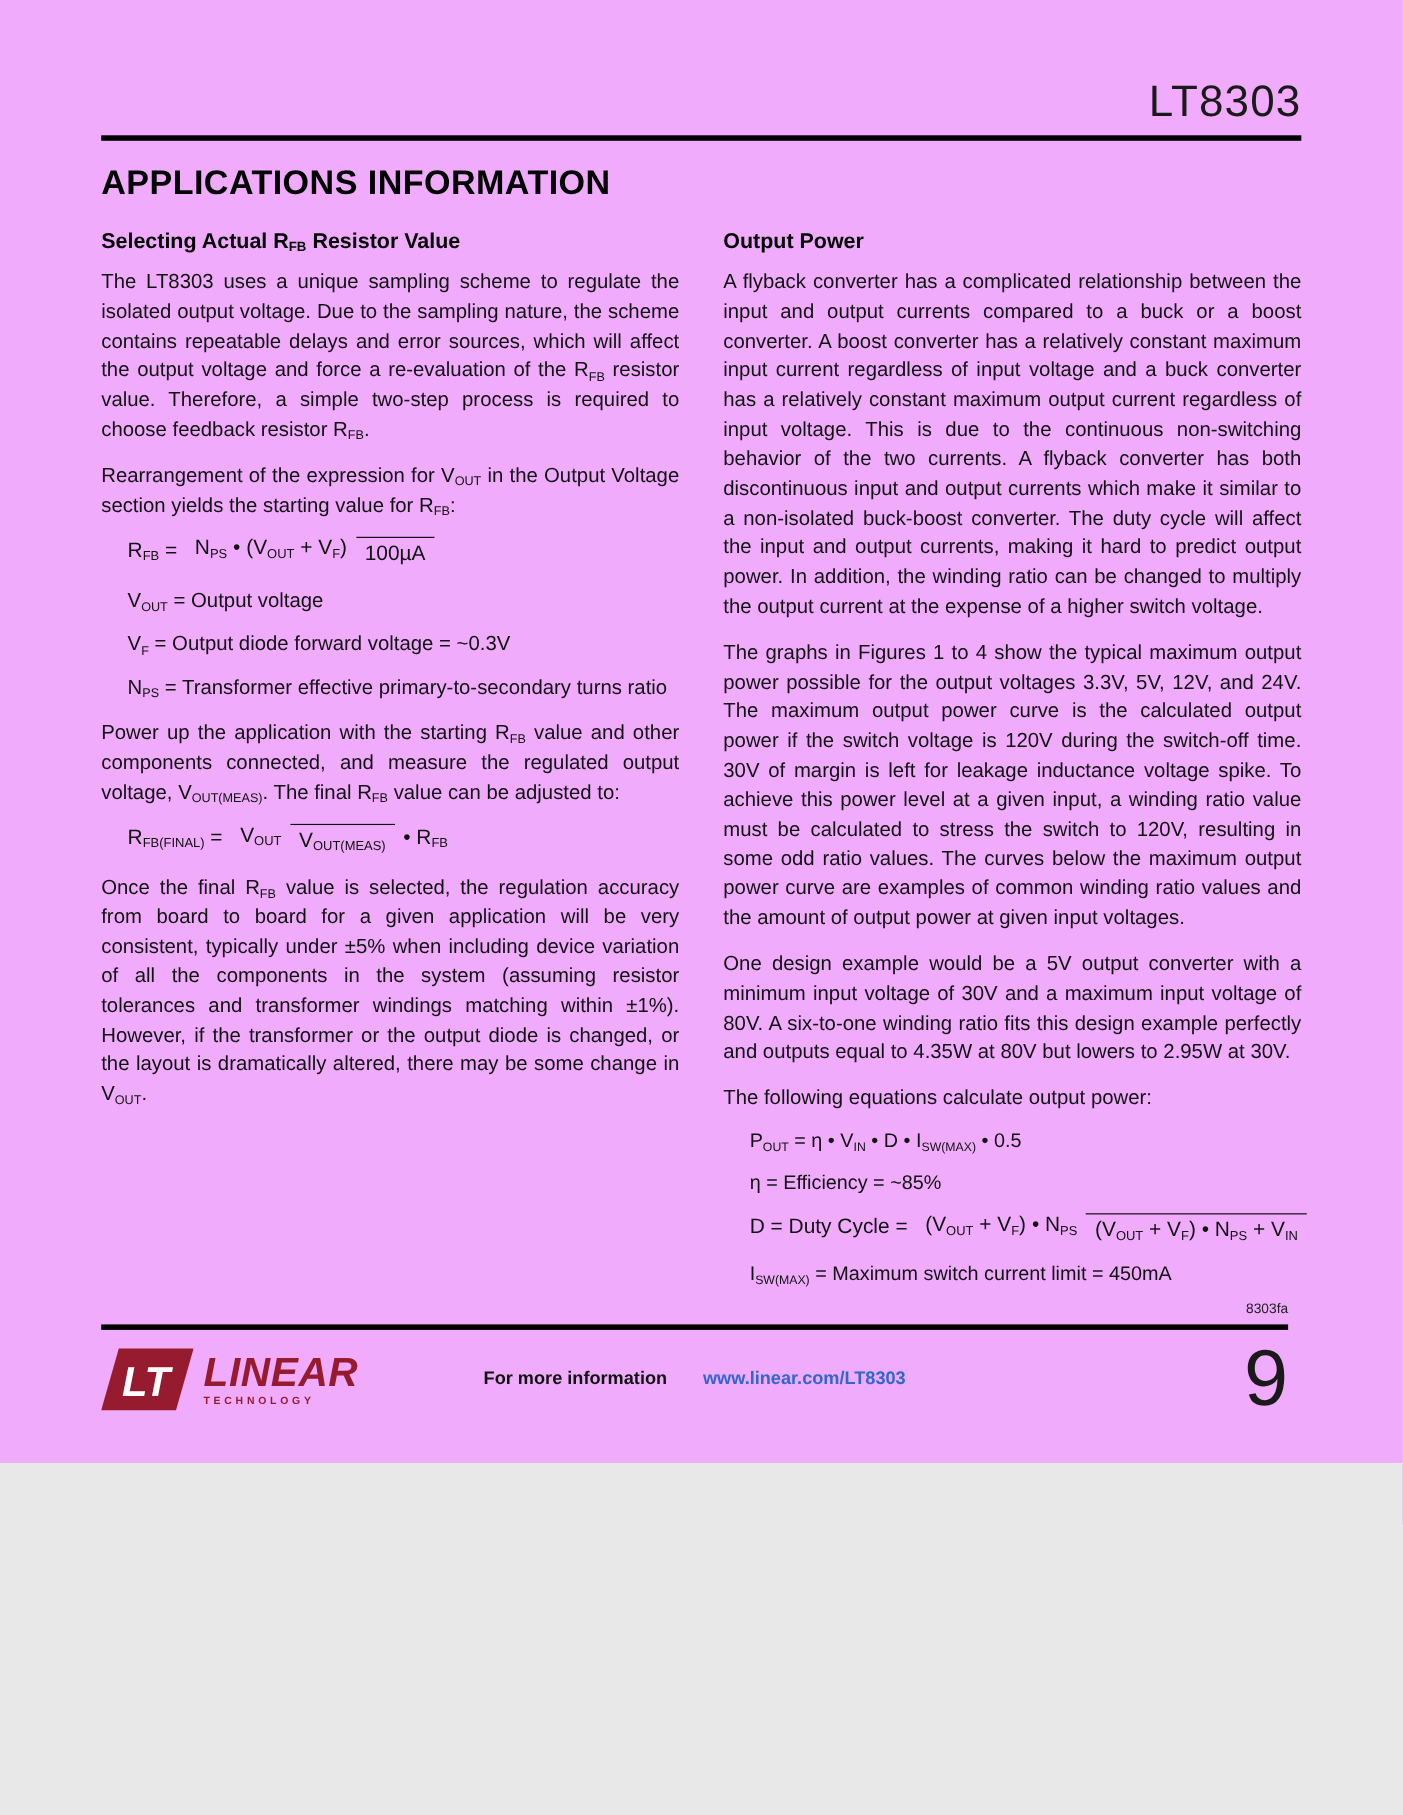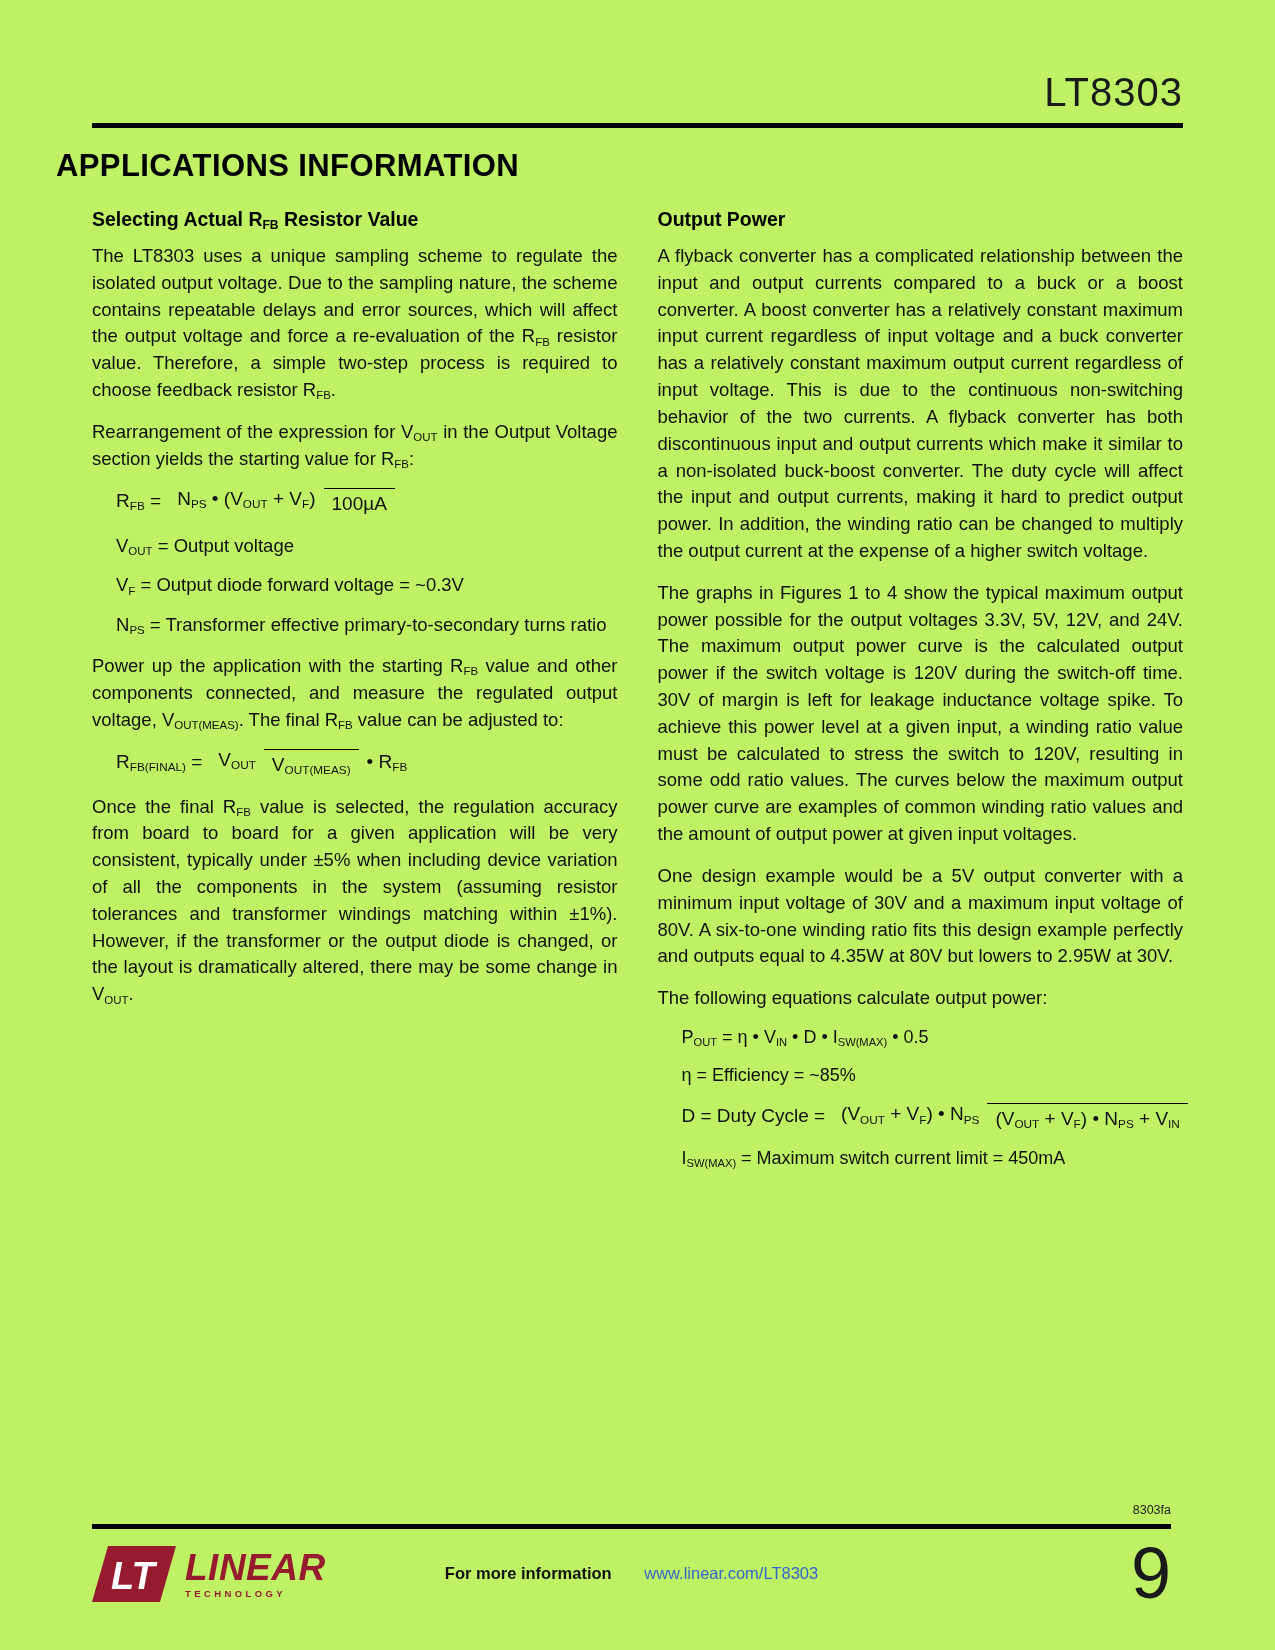--- a/index.html
+++ b/index.html
@@ -1,26 +1,26 @@
 <!DOCTYPE html>
 <html><head>
 <meta charset="utf-8">
 <style>
   :root{ --red:#971b2f; --link:#3366cc; --ink:#111; }
   *{ box-sizing:border-box; }
   body{ margin:0; background:#e8e8e8; }
   .page{
-    width:1275px; height:1650px; margin:0 auto; background:#bef264;
+    width:1275px; height:1330px; margin:0 auto; background:#f0abfc;
     position:relative; overflow:hidden; color:var(--ink);
     font-family:"Liberation Sans","DejaVu Sans",sans-serif;
   }
   .masthead{ padding:70px 92px 0; }
   .part-number{ text-align:right; font-size:40px; letter-spacing:1px; color:#1a1a1a; margin-bottom:8px; }
   .rule{ height:5px; background:#000; }
-  .doc-title{ margin:20px 56px 14px; font-size:31px; font-weight:900; letter-spacing:.4px; color:#000; }
+  .doc-title{ margin:20px 92px 14px; font-size:31px; font-weight:900; letter-spacing:.4px; color:#000; }
   .columns{ display:flex; gap:40px; margin:0 92px; }
   .col{ flex:1; min-width:0; }
   .sec-h{ font-size:19.5px; font-weight:700; margin:10px 0 12px; color:#000; }
   p{ font-size:18.5px; line-height:1.45; text-align:justify; margin:0 0 15px; }
   sub{ font-size:.62em; line-height:0; vertical-align:baseline; position:relative; top:.28em; }
   .eq{ display:flex; align-items:center; font-size:19px; margin:14px 0 18px 24px; }
   .eq-lhs{ margin-right:8px; white-space:nowrap; }
   .eq-rhs{ margin-left:8px; white-space:nowrap; }
   .frac{ display:inline-flex; flex-direction:row; align-items:center; text-align:center; }
   .num{ padding:0 8px 4px; white-space:nowrap; }
@@ -29,21 +29,21 @@
   .def{ font-size:18.5px; line-height:1.4; margin-bottom:14px; padding-left:3em; text-indent:-3em; }
   .eqline{ font-size:18px; margin:0 0 17px 24px; }
   .footer{ position:absolute; left:0; right:12px; bottom:44px; }
   .doc-code{ text-align:right; margin:0 92px 7px; font-size:12.5px; color:#222; }
   .rule-bottom{ margin:0 92px; }
   .footer-row{ display:flex; align-items:center; margin:12px 92px 0; }
   .logo{ flex:1; display:flex; align-items:center; gap:9px; }
   .brand{ font-size:37px; font-weight:700; font-style:italic; color:var(--red); letter-spacing:.5px; line-height:1; }
   .brand-sub{ font-size:9.5px; font-weight:700; letter-spacing:3.4px; color:var(--red); margin-top:2px; }
   .footer-center{ flex:1.7; text-align:center; font-size:16.5px; font-weight:700; color:#111; white-space:nowrap; align-self:center; }
-  .footer-link{ color:var(--link); text-decoration:none; font-weight:400;margin-left:28px; }
+  .footer-link{ color:var(--link); text-decoration:none; font-weight:700;margin-left:28px; }
   .page-number{ flex:1; text-align:right; font-size:72px; line-height:.9; color:#1a1a1a; }
 </style>
 </head>
 <body>
 
 <div class="page">
 
   <header class="masthead">
     <div class="part-number">LT8303</div>
     <div class="rule"></div>

